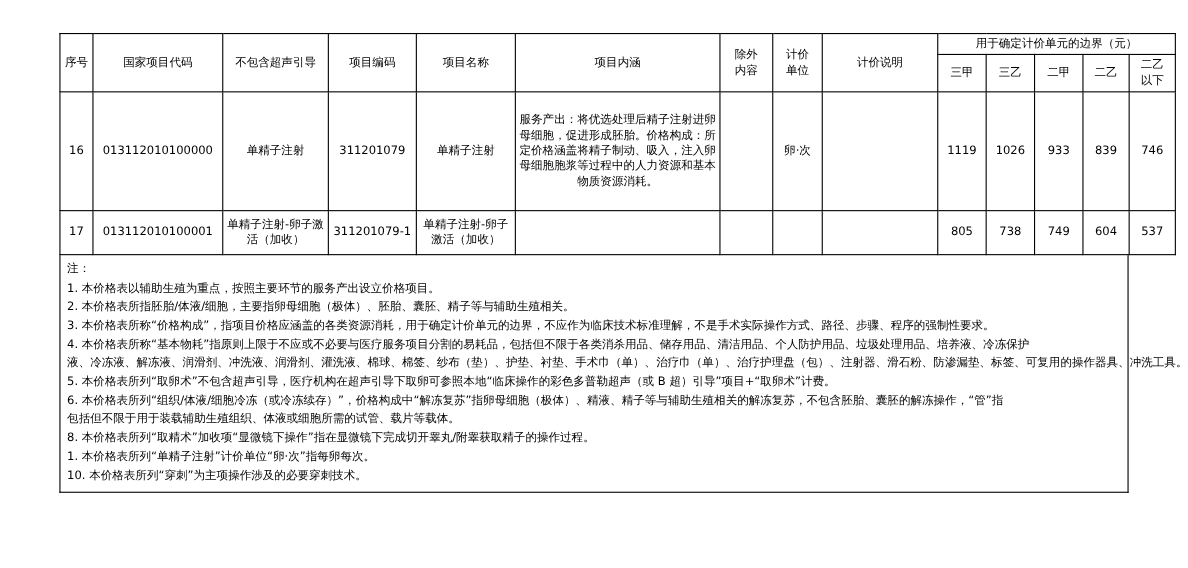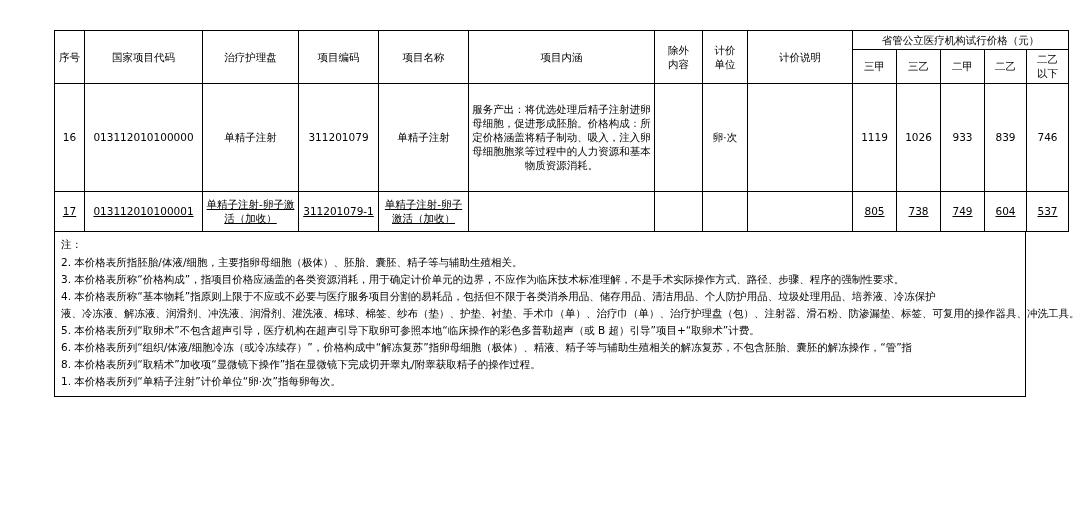--- a/index.html
+++ b/index.html
@@ -107,28 +107,28 @@
         <col class="c-p1">
         <col class="c-p2">
         <col class="c-p3">
         <col class="c-p4">
         <col class="c-p5">
     </colgroup>
     <thead>
       <tr>
         <th class="hdr" rowspan="2">序号</th>
         <th class="hdr" rowspan="2">国家项目代码</th>
-        <th class="hdr" rowspan="2">治疗护理盘</th>
+        <th class="hdr" rowspan="2">不包含超声引导</th>
         <th class="hdr" rowspan="2">项目编码</th>
         <th class="hdr" rowspan="2">项目名称</th>
         <th class="hdr" rowspan="2">项目内涵</th>
         <th class="hdr" rowspan="2"><span>除外</span><br><span>内容</span></th>
         <th class="hdr" rowspan="2"><span>计价</span><br><span>单位</span></th>
         <th class="hdr" rowspan="2">计价说明</th>
-        <th class="hdr" colspan="5">省管公立医疗机构试行价格（元）</th>
+        <th class="hdr" colspan="5">用于确定计价单元的边界（元）</th>
       </tr>
       <tr>
         <th class="hdr">三甲</th>
         <th class="hdr">三乙</th>
         <th class="hdr">二甲</th>
         <th class="hdr">二乙</th>
         <th class="hdr"><span>二乙</span><br><span>以下</span></th>
       </tr>
     </thead>
     <tbody>
@@ -141,44 +141,47 @@
         <td class="content-cell">服务产出：将优选处理后精子注射进卵母细胞，促进形成胚胎。价格构成：所定价格涵盖将精子制动、吸入，注入卵母细胞胞浆等过程中的人力资源和基本物质资源消耗。</td>
         <td class="mid"></td>
         <td class="mid">卵·次</td>
         <td class="mid"></td>
         <td class="mid">1119</td>
         <td class="mid">1026</td>
         <td class="mid">933</td>
         <td class="mid">839</td>
         <td class="mid">746</td>
       </tr>
-      <tr style="height:40px;text-decoration:underline;">
+      <tr style="height:40px;">
         <td class="mid">17</td>
         <td class="mid">013112010100001</td>
         <td class="name-cell">单精子注射-卵子激活（加收）</td>
         <td class="mid">311201079-1</td>
         <td class="name-cell">单精子注射-卵子激活（加收）</td>
         <td class="content-cell"></td>
         <td class="mid"></td>
         <td class="mid"></td>
         <td class="mid"></td>
         <td class="mid">805</td>
         <td class="mid">738</td>
         <td class="mid">749</td>
         <td class="mid">604</td>
         <td class="mid">537</td>
       </tr>
     </tbody>
   </table>
 
   <div class="notes">
     <div class="notes-title">注：</div>
+    <div>1. 本价格表以辅助生殖为重点，按照主要环节的服务产出设立价格项目。</div>
     <div>2. 本价格表所指胚胎/体液/细胞，主要指卵母细胞（极体）、胚胎、囊胚、精子等与辅助生殖相关。</div>
     <div>3. 本价格表所称“价格构成”，指项目价格应涵盖的各类资源消耗，用于确定计价单元的边界，不应作为临床技术标准理解，不是手术实际操作方式、路径、步骤、程序的强制性要求。</div>
     <div>4. 本价格表所称“基本物耗”指原则上限于不应或不必要与医疗服务项目分割的易耗品，包括但不限于各类消杀用品、储存用品、清洁用品、个人防护用品、垃圾处理用品、培养液、冷冻保护</div>
     <div>液、冷冻液、解冻液、润滑剂、冲洗液、润滑剂、灌洗液、棉球、棉签、纱布（垫）、护垫、衬垫、手术巾（单）、治疗巾（单）、治疗护理盘（包）、注射器、滑石粉、防渗漏垫、标签、可复用的操作器具、冲洗工具。基本物耗成本不计入项目价格，不另行收费。</div>
     <div>5. 本价格表所列“取卵术”不包含超声引导，医疗机构在超声引导下取卵可参照本地“临床操作的彩色多普勒超声（或 B 超）引导”项目+“取卵术”计费。</div>
     <div>6. 本价格表所列“组织/体液/细胞冷冻（或冷冻续存）”，价格构成中“解冻复苏”指卵母细胞（极体）、精液、精子等与辅助生殖相关的解冻复苏，不包含胚胎、囊胚的解冻操作，“管”指</div>
+    <div>包括但不限于用于装载辅助生殖组织、体液或细胞所需的试管、载片等载体。</div>
     <div>8. 本价格表所列“取精术”加收项“显微镜下操作”指在显微镜下完成切开睾丸/附睾获取精子的操作过程。</div>
     <div>1. 本价格表所列“单精子注射”计价单位“卵·次”指每卵每次。</div>
+    <div>10. 本价格表所列“穿刺”为主项操作涉及的必要穿刺技术。</div>
   </div>
 
 </div>
 
 </body></html>

